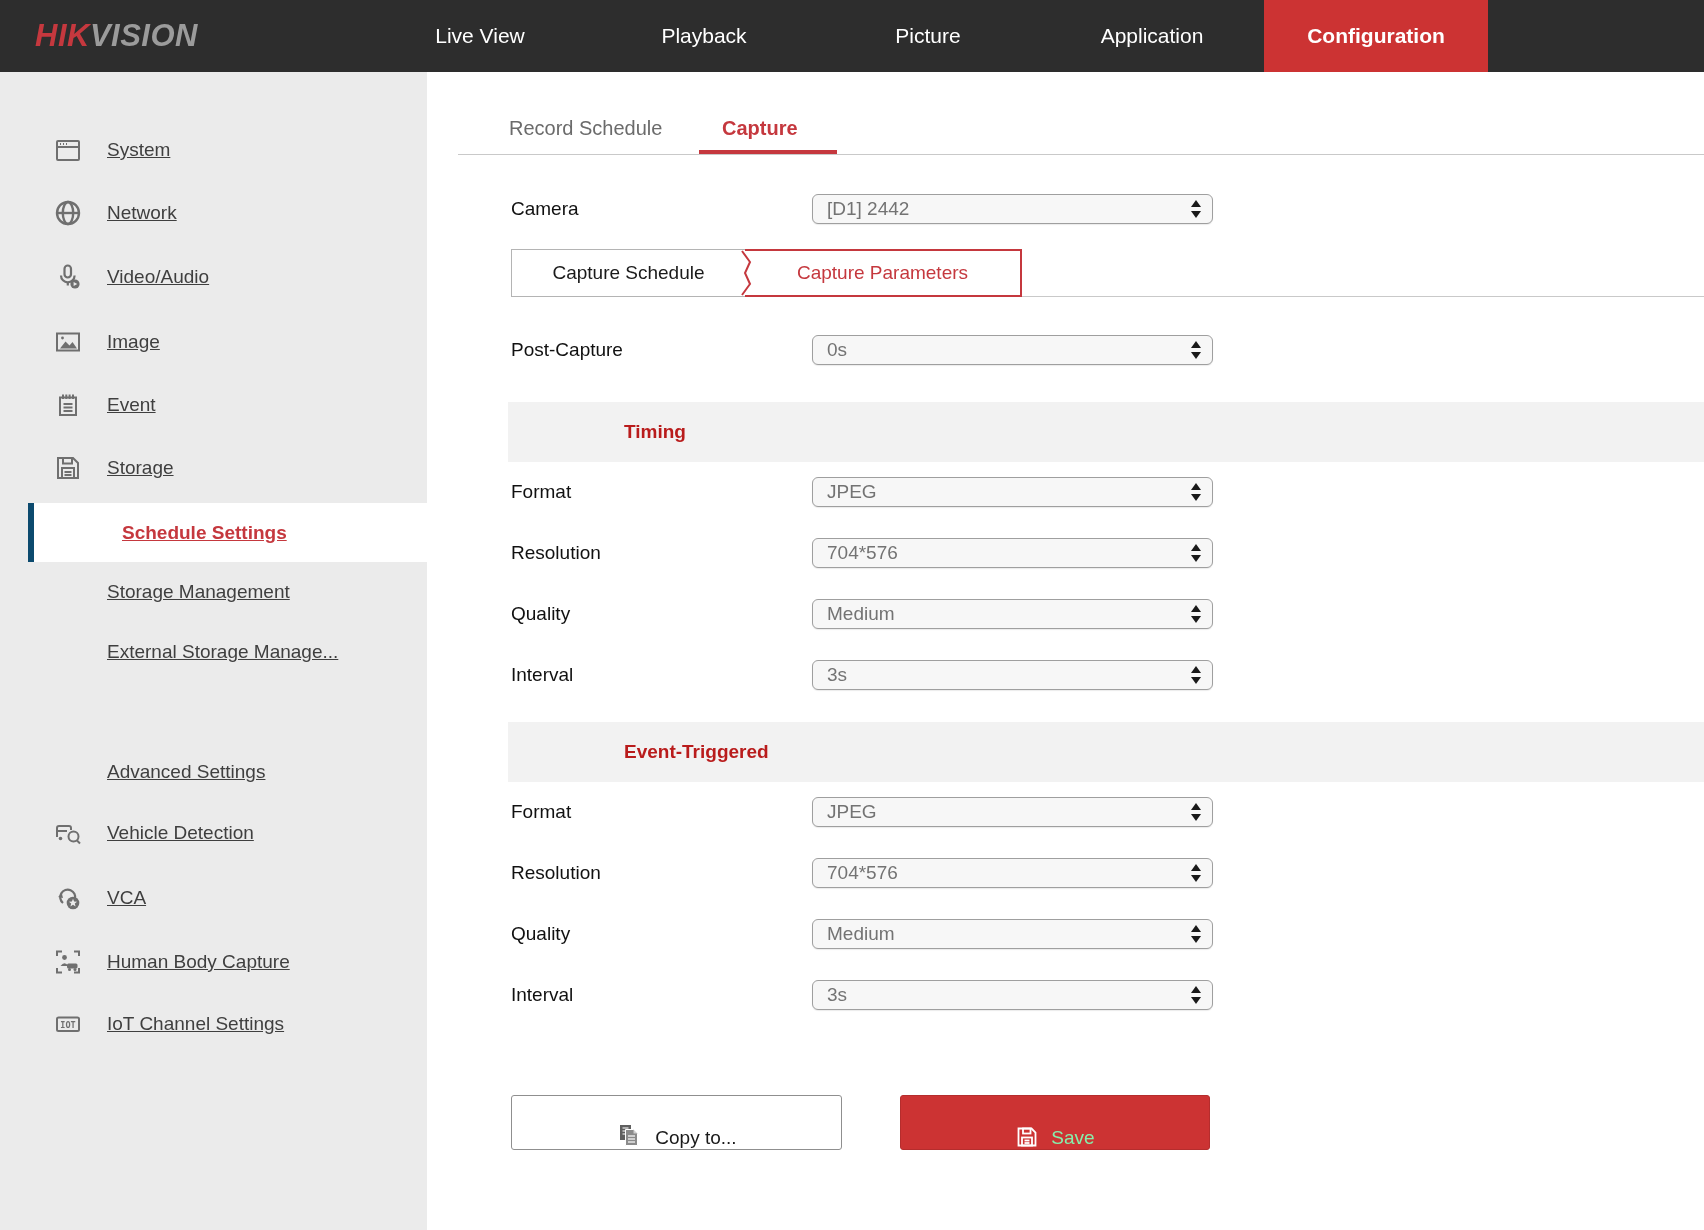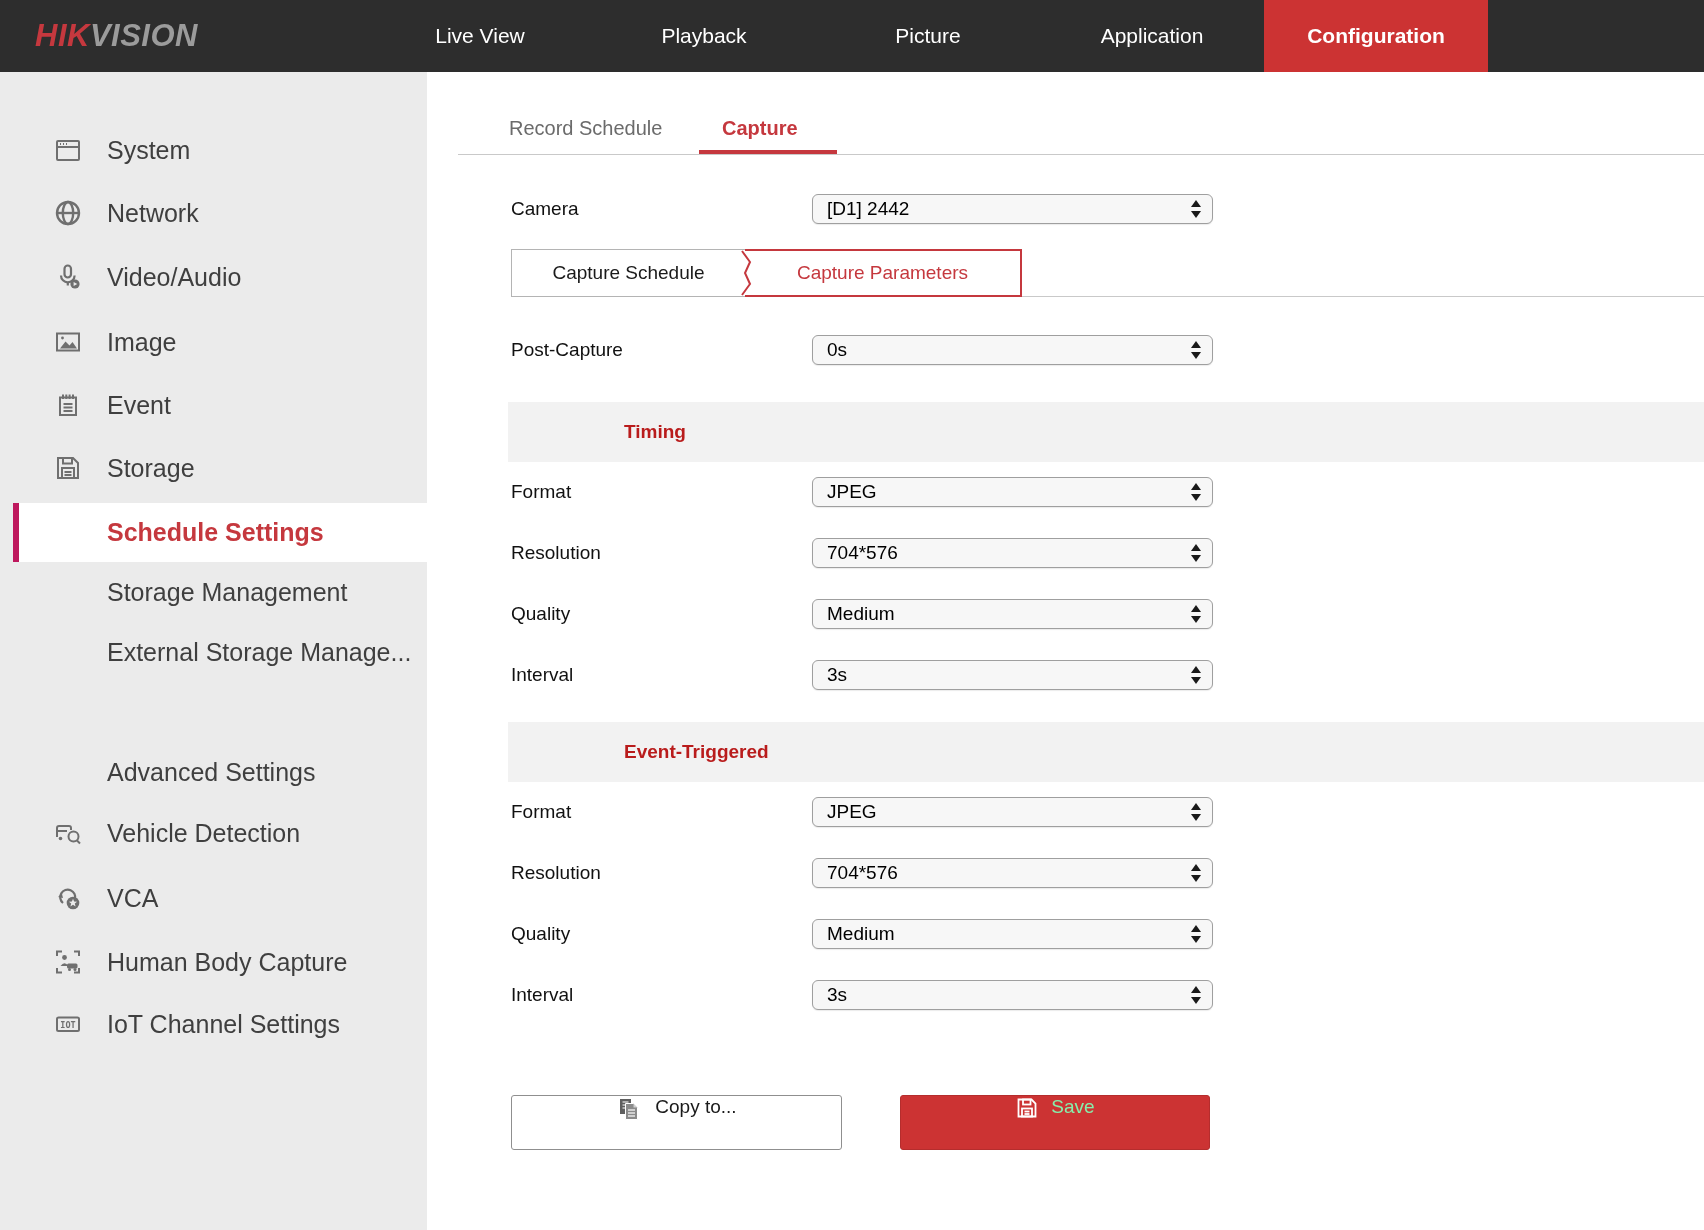--- a/index.html
+++ b/index.html
@@ -16,38 +16,38 @@
   .topnav { position:absolute; left:368px; top:0; height:72px; display:flex; }
   .topnav-item { width:224px; height:72px; line-height:72px; text-align:center;
                  color:#ffffff; font-size:21px; cursor:pointer; }
   .topnav-item.active { background:#cc3333; font-weight:bold; }
 
   
   .sidebar { position:absolute; top:72px; left:0; width:427px; bottom:0; background:#ebebeb; }
   .sb-item { position:absolute; left:0; right:0; height:44px; cursor:pointer; }
   .sb-icon { position:absolute; left:53px; top:7px; width:30px; height:30px; }
   .sb-label { position:absolute; left:107px; top:0; height:44px; line-height:44px;
-              font-size:25px; color:#3f3f3f; white-space:nowrap; }
-  .sb-item.active { left:13px; height:59px; background:#ffffff; border-left:6px solid #be185d; }
+              font-size:19px; color:#3f3f3f; white-space:nowrap;text-decoration:underline; }
+  .sb-item.active { left:28px; height:59px; background:#ffffff; border-left:6px solid #0c4a6e; }
   .sb-item.active .sb-label { left:88px; height:59px; line-height:59px; color:#c5383e; font-weight:bold; }
 
   
   .content { position:absolute; left:427px; top:72px; right:0; bottom:0; background:#fff; }
   .tab { position:absolute; top:38px; height:36px; line-height:36px; font-size:20px; cursor:pointer; }
   .tab-record { left:58px; color:#6b6b6b;margin-left:24px; }
   .tab-capture { left:295px; color:#c5383e; font-weight:bold; }
   .tab-underline { position:absolute; left:272px; top:78px; width:138px; height:5px; background:#c5383e; }
   .tabs-line { position:absolute; left:31px; right:0; top:82px; height:1px; background:#c9c9c9; }
 
   .form-label { position:absolute; left:84px; height:30px; line-height:30px; font-size:19px; color:#111; white-space:nowrap; }
 
   .select { position:absolute; left:385px; width:401px; height:30px; background:#f7f7f7;
             border:1px solid #9f9f9f; border-radius:6px; cursor:pointer;
             box-shadow:0 1px 1px rgba(0,0,0,0.08); }
-  .select-value { position:absolute; left:14px; top:0; height:28px; line-height:28px; font-size:19px; color:#000000; }
+  .select-value { position:absolute; left:14px; top:0; height:28px; line-height:28px; font-size:19px; color:#737373; }
   .spinner { position:absolute; right:11px; top:3px; width:10px; height:22px; }
   .spin-up { position:absolute; left:0; top:2px; width:0; height:0;
              border-left:5px solid transparent; border-right:5px solid transparent; border-bottom:7px solid #1a1a1a; }
   .spin-down { position:absolute; left:0; bottom:2px; width:0; height:0;
                border-left:5px solid transparent; border-right:5px solid transparent; border-top:7px solid #1a1a1a; }
 
   
   .subtabs { position:absolute; left:84px; top:177px; width:511px; height:48px; }
   .subtab-left { position:absolute; left:0; top:0; width:234px; height:48px;
                  border:1px solid #b4b4b4; border-right:none; background:#fff;
@@ -57,21 +57,21 @@
                   text-align:center; line-height:44px; font-size:19px; color:#c5383e; cursor:pointer; }
   .subtab-chevron { position:absolute; left:228px; top:1px; width:18px; height:46px; }
   .subtabs-line { position:absolute; left:595px; right:0; top:224px; height:1px; background:#c9c9c9; }
 
   .section-band { position:absolute; left:81px; right:0; height:60px; background:#f2f2f2; }
   .section-title { position:absolute; left:116px; top:0; height:60px; line-height:60px;
                    font-size:19px; font-weight:bold; color:#b91c1c; }
 
   
   .btn { position:absolute; height:55px; border-radius:3px; cursor:pointer;
-         display:flex; align-items:flex-start; justify-content:center; font-size:19px; }
+         display:flex; align-items:flex-end; justify-content:center; font-size:19px; }
   .btn-copy { left:84px; top:1023px; width:331px; background:#fff; border:1px solid #8f8f8f; color:#1a1a1a; }
   .btn-save { left:473px; top:1023px; width:310px; background:#cc3333; border:1px solid #b52d2d; color:#86efac; }
   .btn .btn-icon { margin-right:12px; display:inline-block; }
 
   svg { display:block; }
 </style>
 </head>
 <body>
 
 <div class="app">

